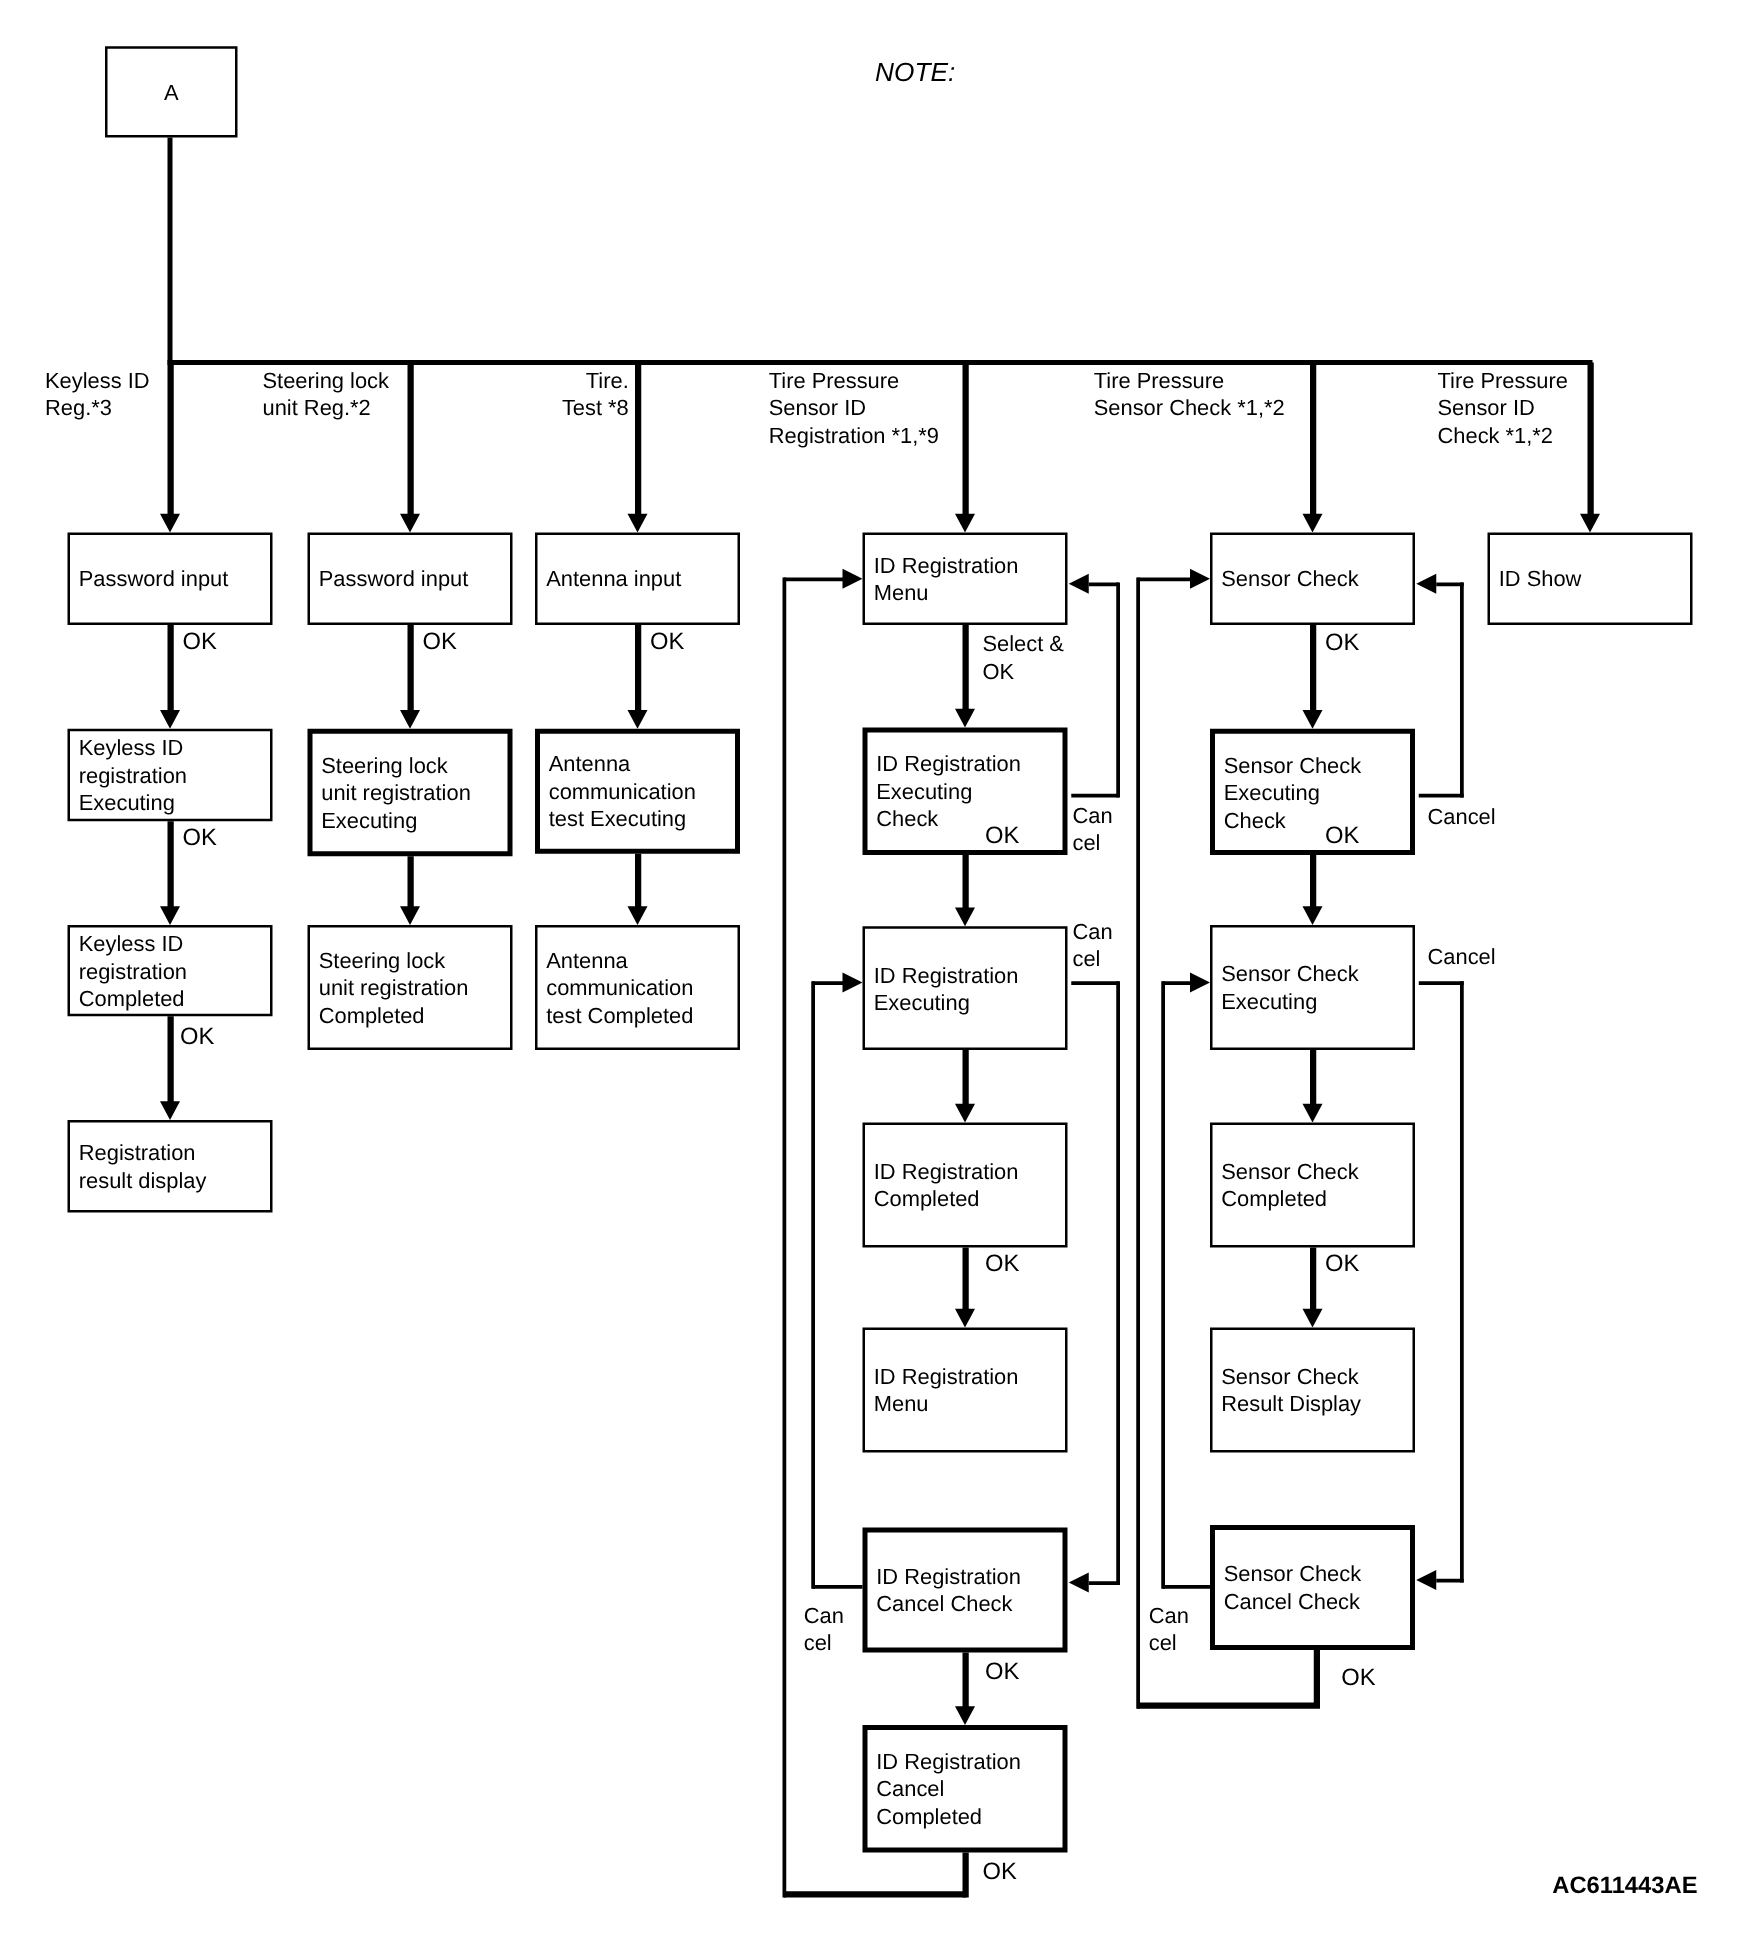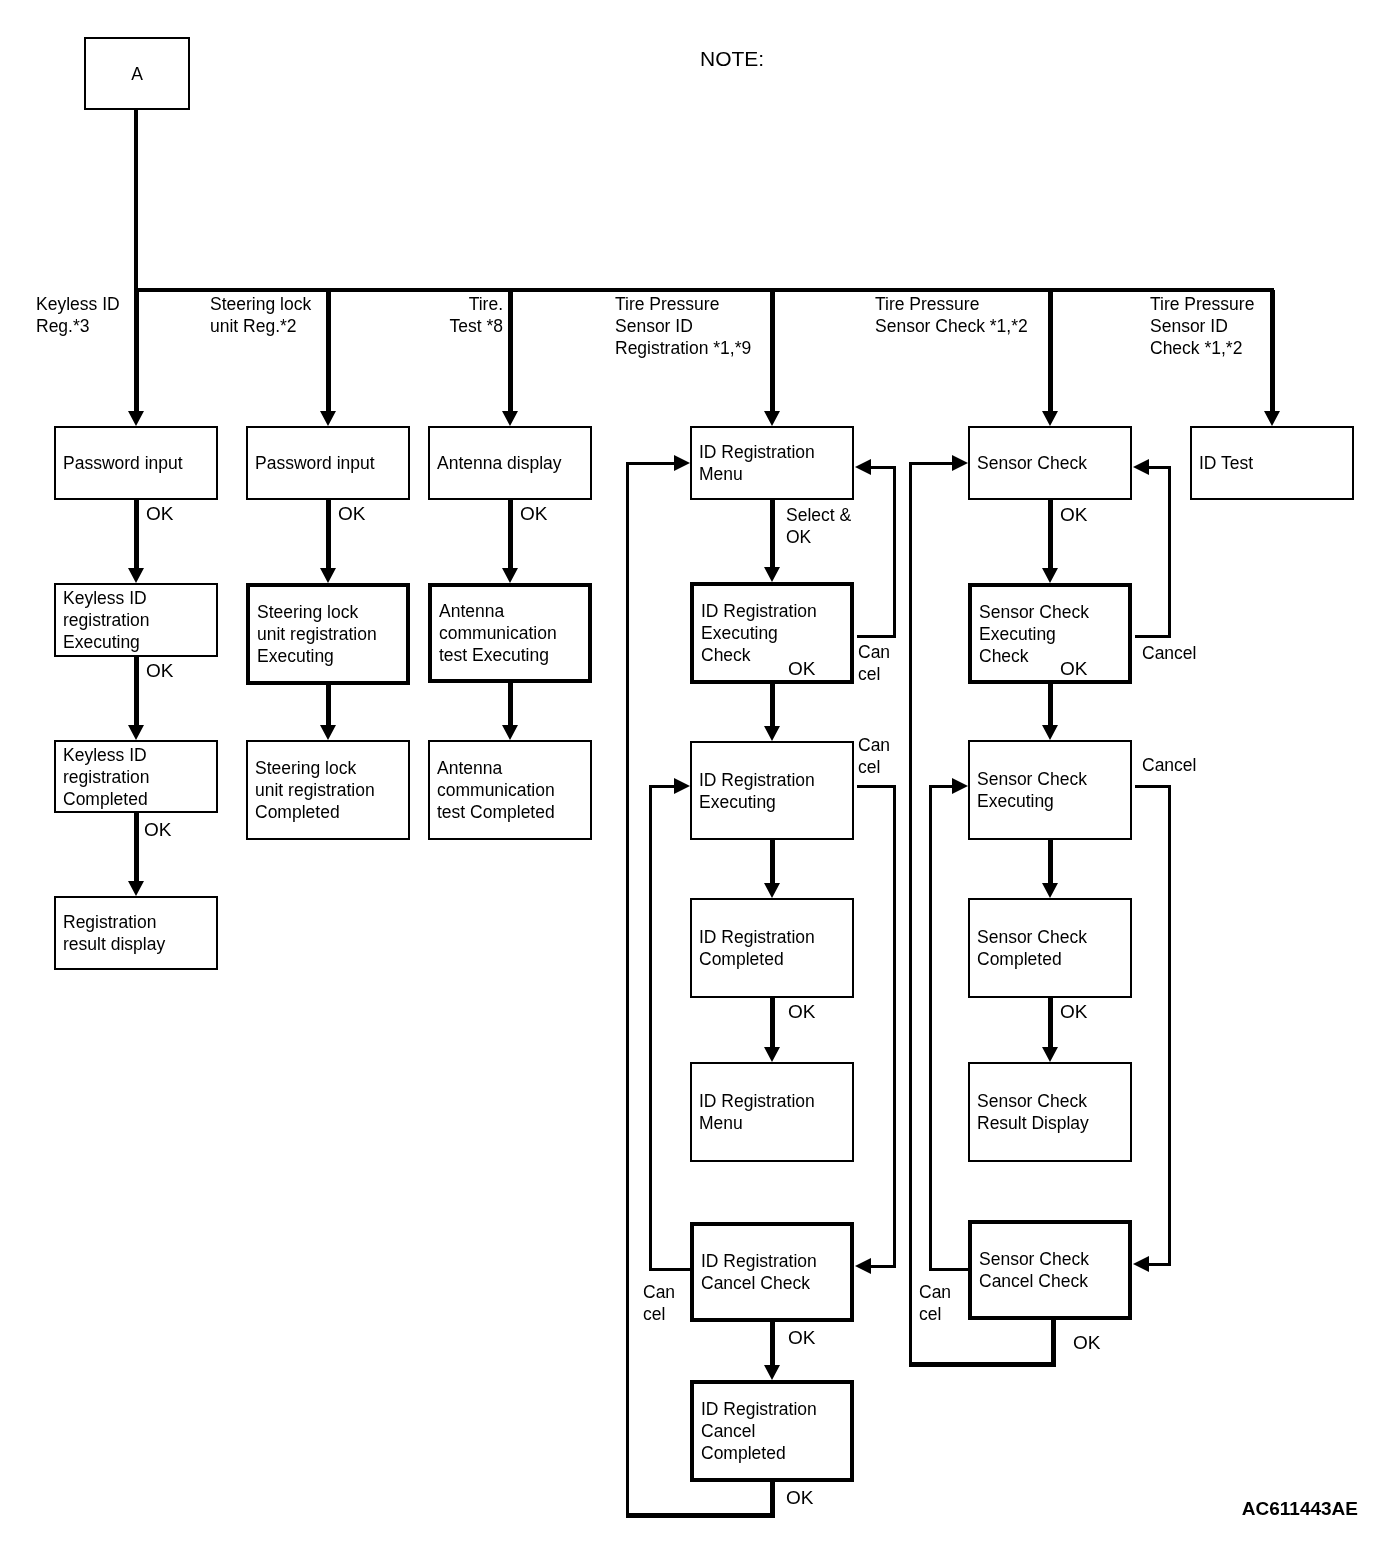--- a/index.html
+++ b/index.html
@@ -11,21 +11,21 @@
   .box.thick{border-width:4px;}
   .box.center{align-items:center;padding-left:0;}
   .hl,.vl{position:absolute;background:#000;}
   .hdr{position:absolute;font-size:17.5px;line-height:22px;}
   .lbl{position:absolute;font-size:19px;line-height:23px;white-space:nowrap;}
   .clbl{position:absolute;font-size:17.5px;line-height:22px;white-space:nowrap;}
   .tri{position:absolute;width:0;height:0;}
   .tri.down{border-left:8px solid transparent;border-right:8px solid transparent;border-top:15px solid #000;}
   .tri.right{border-top:8px solid transparent;border-bottom:8px solid transparent;border-left:16px solid #000;}
   .tri.left{border-top:8px solid transparent;border-bottom:8px solid transparent;border-right:16px solid #000;}
-  .note{position:absolute;font-size:21px;line-height:30px;}
+  .note{position:absolute;font-size:21px;line-height:30px;font-style:italic;}
   .code{position:absolute;font-weight:bold;font-size:19px;}
 </style>
 </head>
 <body>
 
 <div id="page">
 
   <div class="box center" style="left:84px;top:37px;width:106px;height:73px">
     <span>A</span>
   </div>
@@ -117,21 +117,21 @@
   </div>
   <div class="vl" style="left:326px;top:685px;width:5px;height:41px"></div>
   <div class="tri down" style="left:320px;top:725px"></div>
   <div class="box" style="left:246px;top:740px;height:100px">
     <span>Steering lock</span>
     <span>unit registration</span>
     <span>Completed</span>
   </div>
 
   <div class="box" style="left:428px;top:426px;height:74px">
-    <span>Antenna display</span>
+    <span>Antenna input</span>
   </div>
   <div class="lbl" style="left:520px;top:502px">OK</div>
   <div class="vl" style="left:508px;top:500px;width:5px;height:69px"></div>
   <div class="tri down" style="left:502px;top:568px"></div>
   <div class="box thick" style="left:428px;top:583px;height:100px">
     <span>Antenna</span>
     <span>communication</span>
     <span>test Executing</span>
   </div>
   <div class="vl" style="left:508px;top:683px;width:5px;height:43px"></div>
@@ -276,18 +276,18 @@
   <div class="tri left" style="left:1133px;top:1256px"></div>
   <div class="hl" style="left:930px;top:1268px;width:40px;height:3px"></div>
   <div class="clbl" style="left:919px;top:1281px">
     <div>Can</div>
     <div>cel</div>
   </div>
   <div class="vl" style="left:1051px;top:1318px;width:5px;height:47px"></div>
   <div class="hl" style="left:910px;top:1362px;width:146px;height:5px"></div>
 
   <div class="box" style="left:1190px;top:426px;height:74px">
-    <span>ID Test</span>
+    <span>ID Show</span>
   </div>
 
   <div class="code" style="left:1238px;top:1498px;width:120px;text-align:right">AC611443AE</div>
 
 </div>
 
 </body></html>

